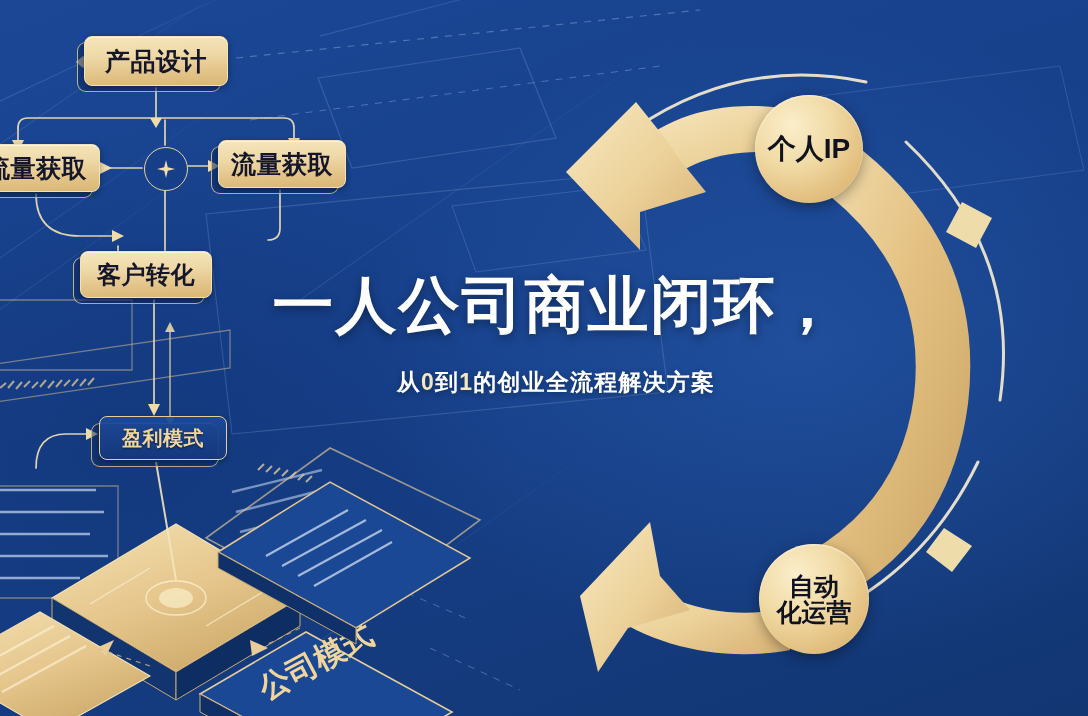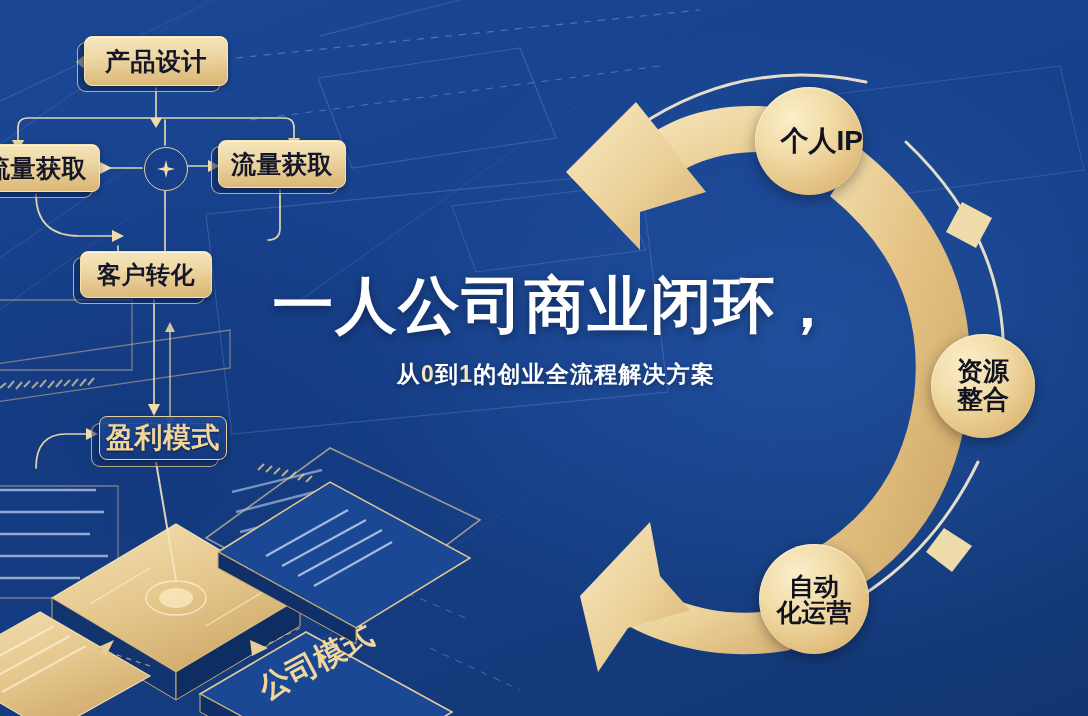--- a/index.html
+++ b/index.html
@@ -61,53 +61,53 @@
   
   .box-profit{left:99px;top:416px;width:128px;height:44px;}
   .box-profit .shadow{left:-8px;top:7px;border-color:rgba(226,201,145,.8);background:rgba(13,42,96,.5);}
   .box-profit .face{
     width:128px;height:44px;
     background:linear-gradient(180deg,rgba(30,74,152,.92),rgba(20,56,124,.95));
     border:1.4px solid #e7cf9b;
     box-shadow:0 2px 5px rgba(0,0,0,.3);
   }
   .box-profit .face span{
-    color:#f0d69c;font-size:28px;
+    color:#f0d69c;font-size:20px;
     text-shadow:0 1px 2px rgba(0,0,0,.55);
   }
 
   
   .hub{position:absolute;left:144px;top:147px;width:42px;height:42px;
     border:1.6px solid #e6d0a0;border-radius:50%;
     background:rgba(22,60,132,.5);
     display:flex;align-items:center;justify-content:center;}
   .hub .spark{width:18px;height:18px;background:#f3dda8;
     clip-path:polygon(50% 0%,60% 40%,100% 50%,60% 60%,50% 100%,40% 60%,0% 50%,40% 40%);}
 
   
   .headline{position:absolute;left:256px;top:270px;width:600px;text-align:center;}
   .headline .l1,.headline .l2{
     color:#ffffff;font-weight:bold;font-size:61px;line-height:1.17;
     letter-spacing:2px;white-space:nowrap;
     text-shadow:0 3px 10px rgba(0,0,0,.38);
   }
   .headline .sub{
-    margin-top:18px;color:#ffffff;font-weight:bold;font-size:23px;
+    margin-top:26px;color:#ffffff;font-weight:bold;font-size:23px;
     letter-spacing:1.2px;white-space:nowrap;
     text-shadow:0 2px 6px rgba(0,0,0,.35);
   }
   .headline .sub em{font-style:normal;color:#f6e7bc;}
 
   
   .node{position:absolute;border-radius:50%;
     background:radial-gradient(circle at 34% 28%,#fbeecb 0%,#f1dba6 38%,#e2bf7f 72%,#d4ad68 100%);
     box-shadow:0 4px 14px rgba(0,0,0,.35), inset 0 1px 2px rgba(255,255,255,.6);
     display:flex;flex-direction:column;align-items:center;justify-content:center;}
   .node span{color:#11121f;font-weight:bold;line-height:1.06;white-space:nowrap;}
-  .node-ip{left:755px;top:87px;width:108px;height:108px;align-items:flex-end;}
+  .node-ip{left:755px;top:95px;width:108px;height:108px;}
   .node-ip span{font-size:28px;}
   .node-res{left:931px;top:334px;width:104px;height:104px;}
   .node-res span{font-size:26px;}
   .node-auto{left:759px;top:544px;width:110px;height:110px;}
   .node-auto span{font-size:25px;}
 </style>
 </head>
 <body>
 
 <div class="stage">
@@ -385,24 +385,20 @@
 
       <path d="M962 202 L992 218 L976 248 L946 232 Z" fill="#efdcab"></path>
       <path d="M944 528 L972 546 L952 572 L926 552 Z" fill="#efdcab"></path>
     </svg>
   </div>
 
   <div class="node node-ip">
     <span>个人IP</span>
   </div>
 
-  <div class="node node-res">
-    <span>资源</span>
-    <span>整合</span>
-  </div>
 
   <div class="node node-auto">
     <span>自动</span>
     <span>化运营</span>
   </div>
 
   <div class="headline">
     <div class="l1">一人公司商业闭环，</div>
     <div class="sub">
       <span>从</span><em>0</em><span>到</span><em>1</em><span>的创业全流程解决方案</span>

